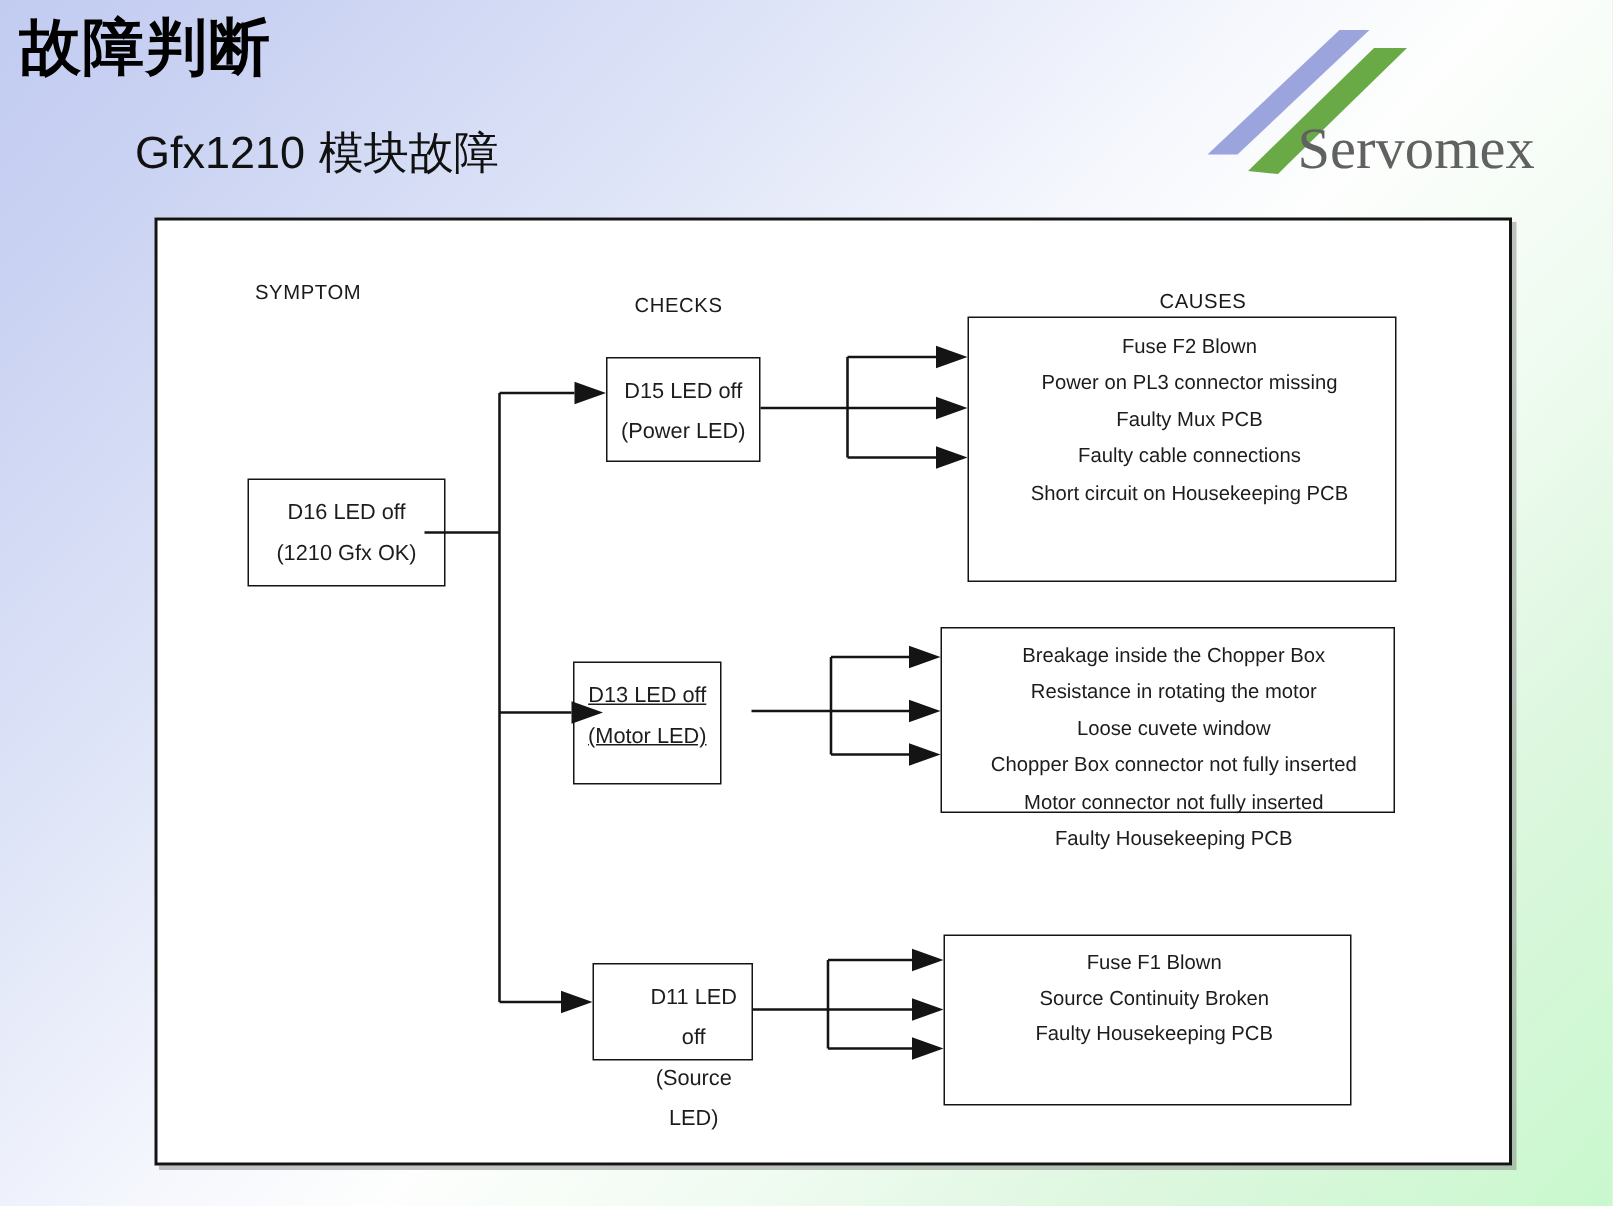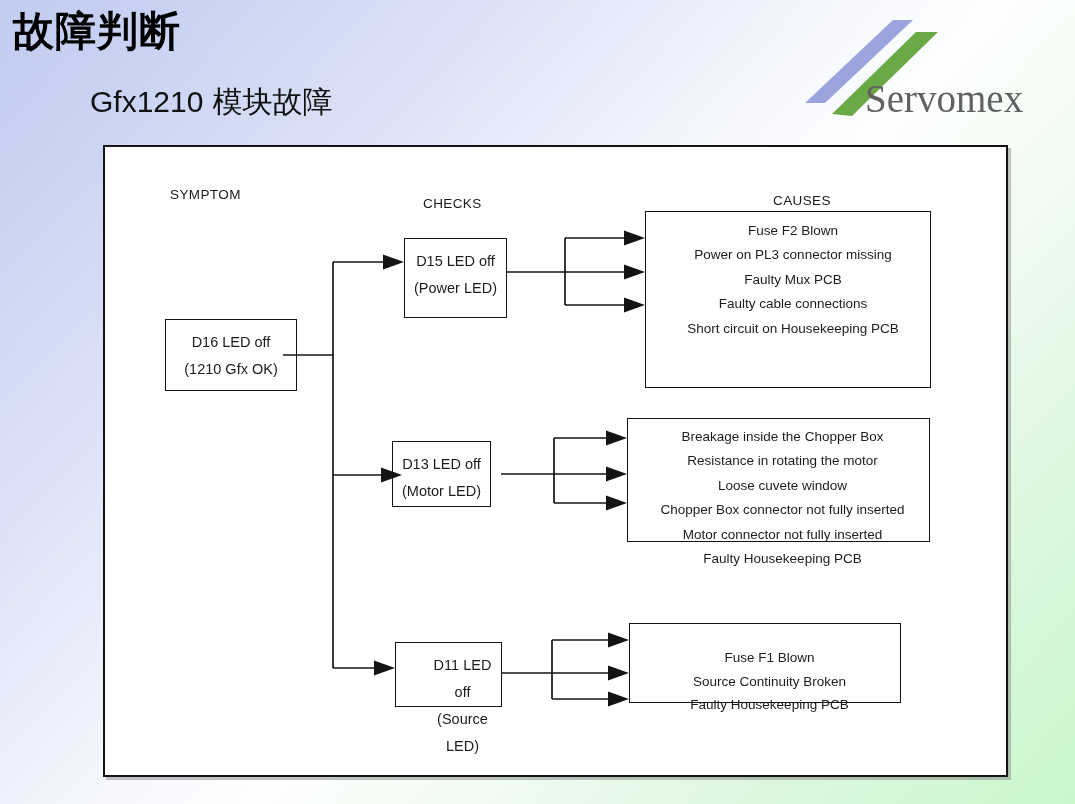--- a/index.html
+++ b/index.html
@@ -50,34 +50,34 @@
     background: #fff;
     border: 1.6px solid #141414;
     color: #1c1c1c;
   }
   .node.small {
     text-align: center;
     font-size: 14.5px; line-height: 27px;
     padding-top: 9px;
   }
   #box-symptom { left: 165px; top: 319px; width: 132px; height: 72px; }
-  #box-check-0 { left: 404px; top: 238px; width: 103px; height: 80px; }
-  #box-check-1 { left: 392px; top: 441px; width:  99px; height: 66px; }
+  #box-check-0 { left: 404px; top: 238px; width: 103px; height: 70px; }
+  #box-check-1 { left: 382px; top: 441px; width:  99px; height: 82px; text-decoration: underline; }
   #box-check-2 { left: 395px; top: 642px; width: 107px; height: 65px; padding-left: 28px; }
 
   .node.causes ul { list-style: none; }
   .node.causes {
     font-size: 13.5px;
     padding: 7px 4px 0 14px;
     text-align: center;
   }
   .node.causes li { line-height: 24.4px; white-space: nowrap; }
   #box-cause-0 { left: 645px; top: 211px; width: 286px; height: 177px; }
   #box-cause-1 { left: 627px; top: 418px; width: 303px; height: 124px; padding-top: 6px; padding-left: 12px; }
-  #box-cause-2 { left: 629px; top: 623px; width: 272px; height: 80px; padding-top: 22px; padding-left: 13px; }
+  #box-cause-2 { left: 629px; top: 623px; width: 272px; height: 114px; padding-top: 6px; padding-left: 13px; }
   #box-cause-2 li { line-height: 23.6px; }
 
   .connectors {
     position: absolute; left: 0; top: 0;
     width: 1075px; height: 804px;
     pointer-events: none;
   }
   .connectors path, .connectors line { stroke: #141414; stroke-width: 1.7; fill: none; }
   .connectors polygon { fill: #141414; stroke: none; }
 </style>

